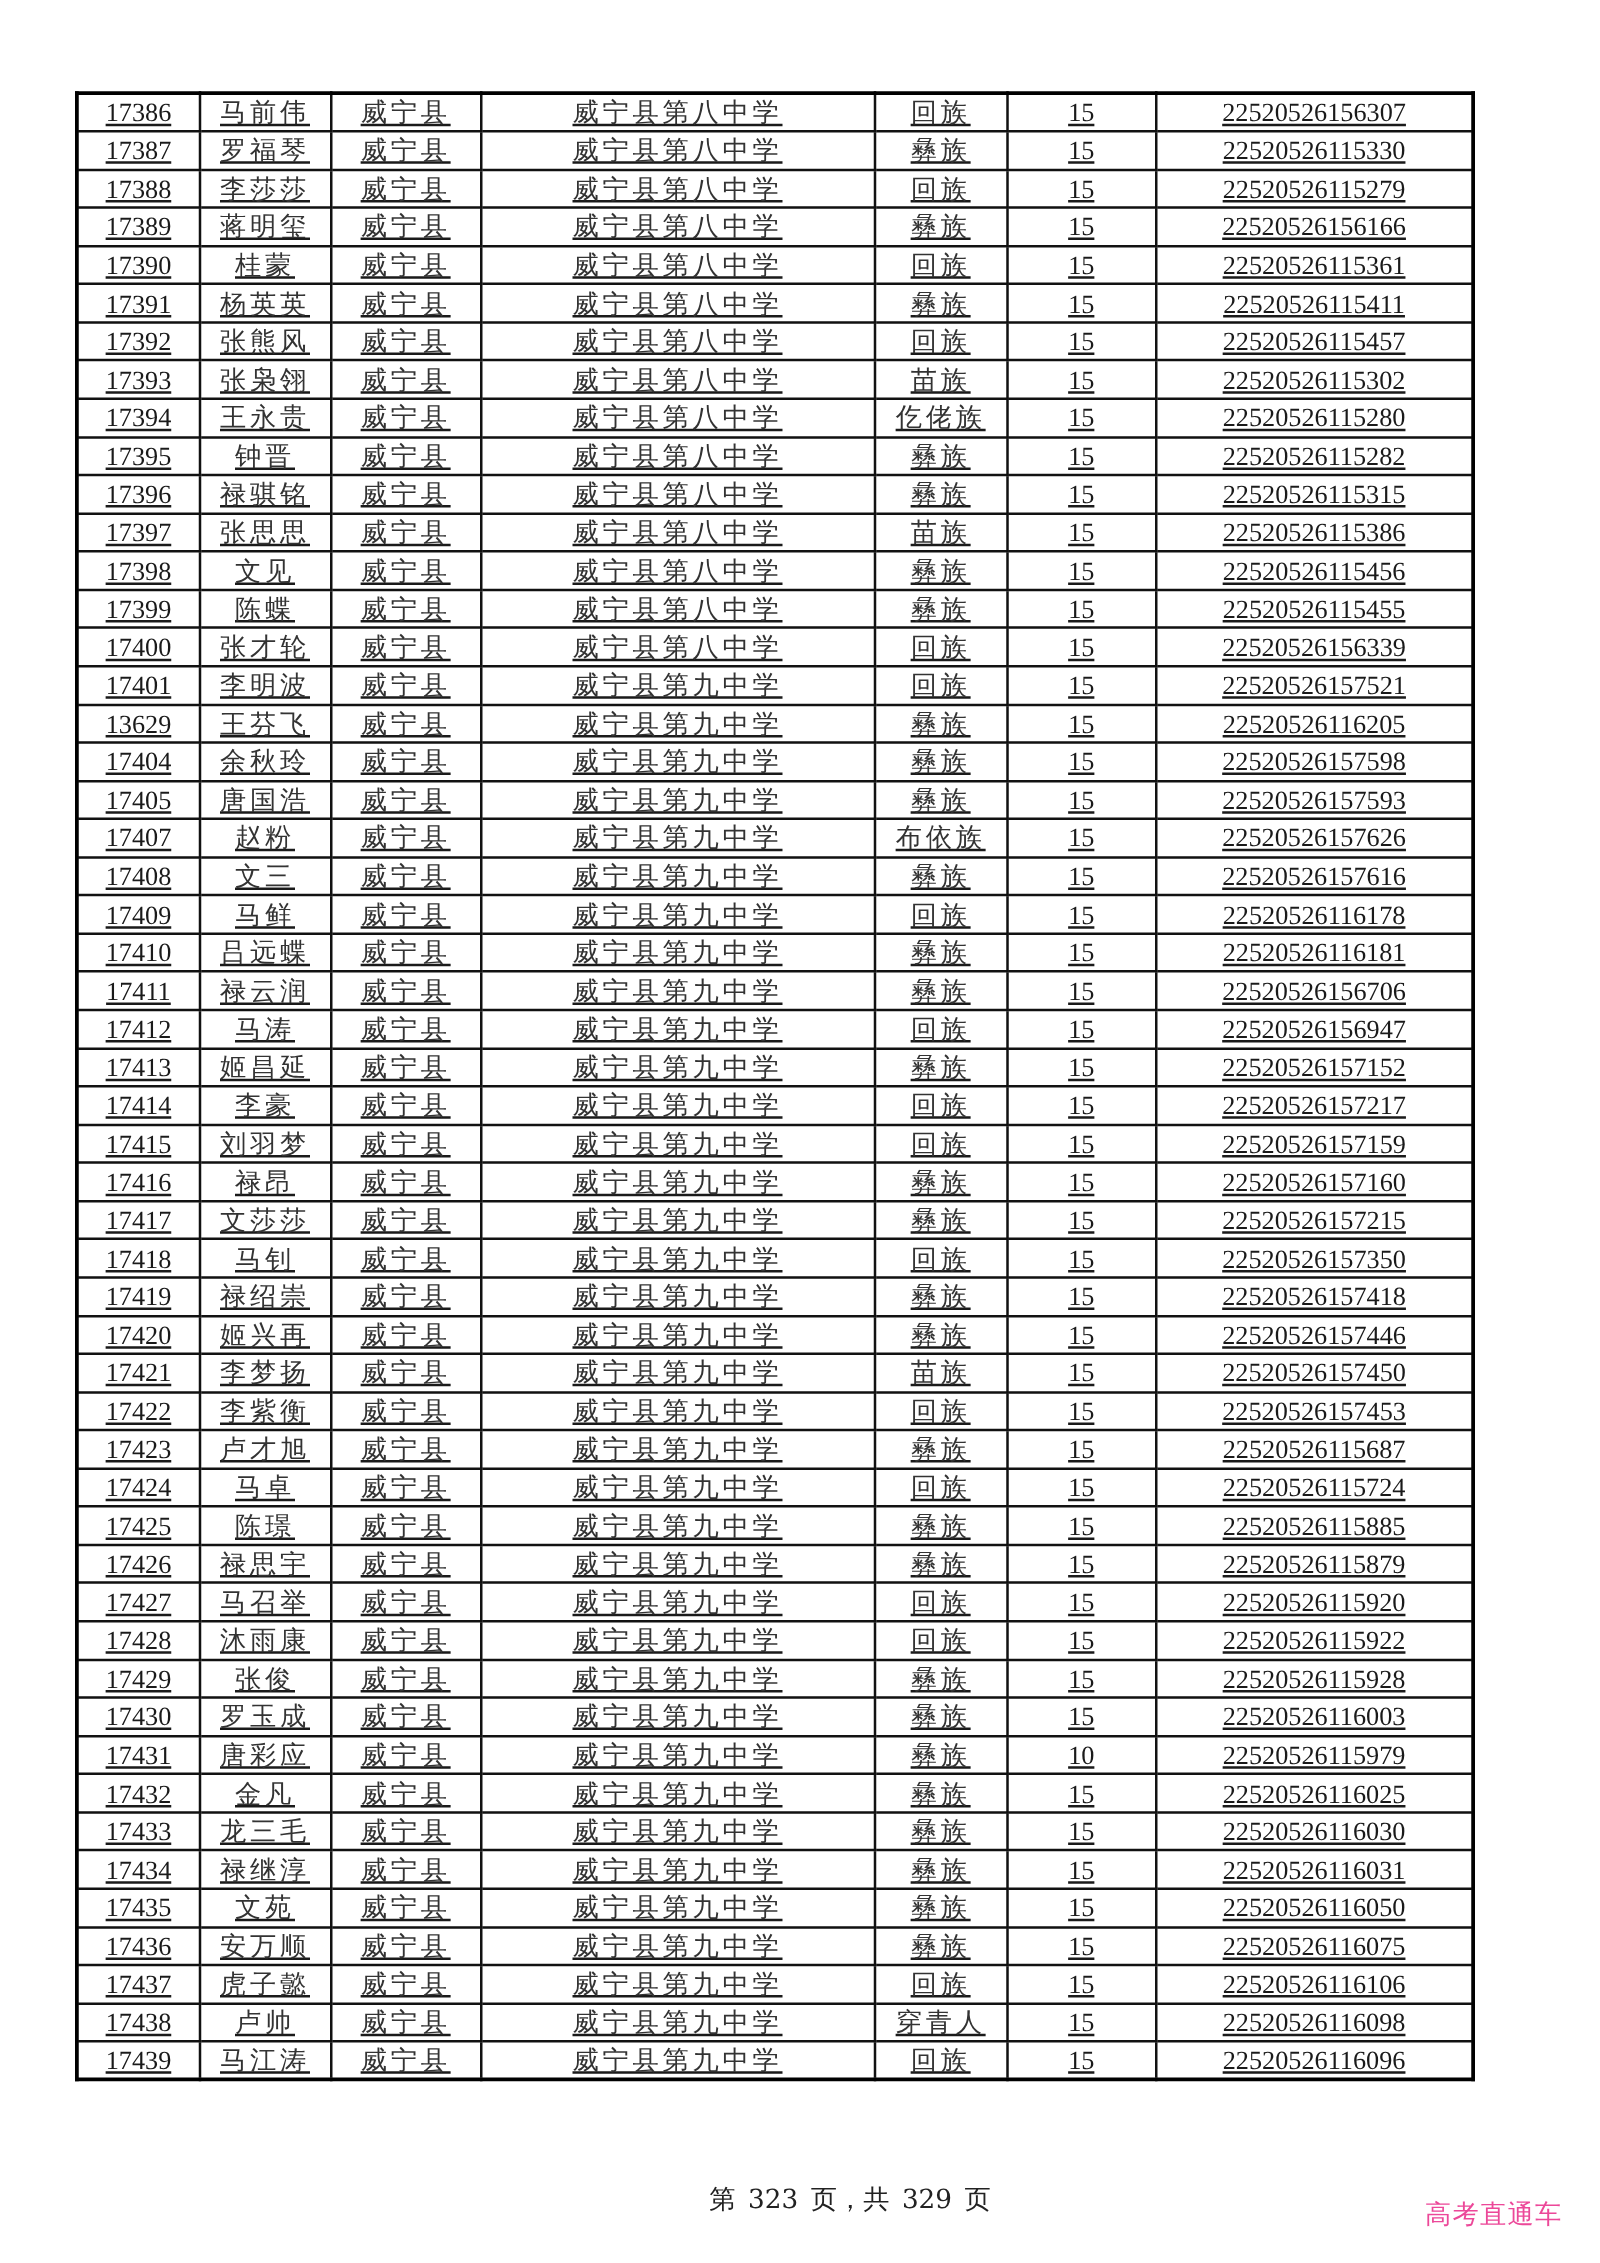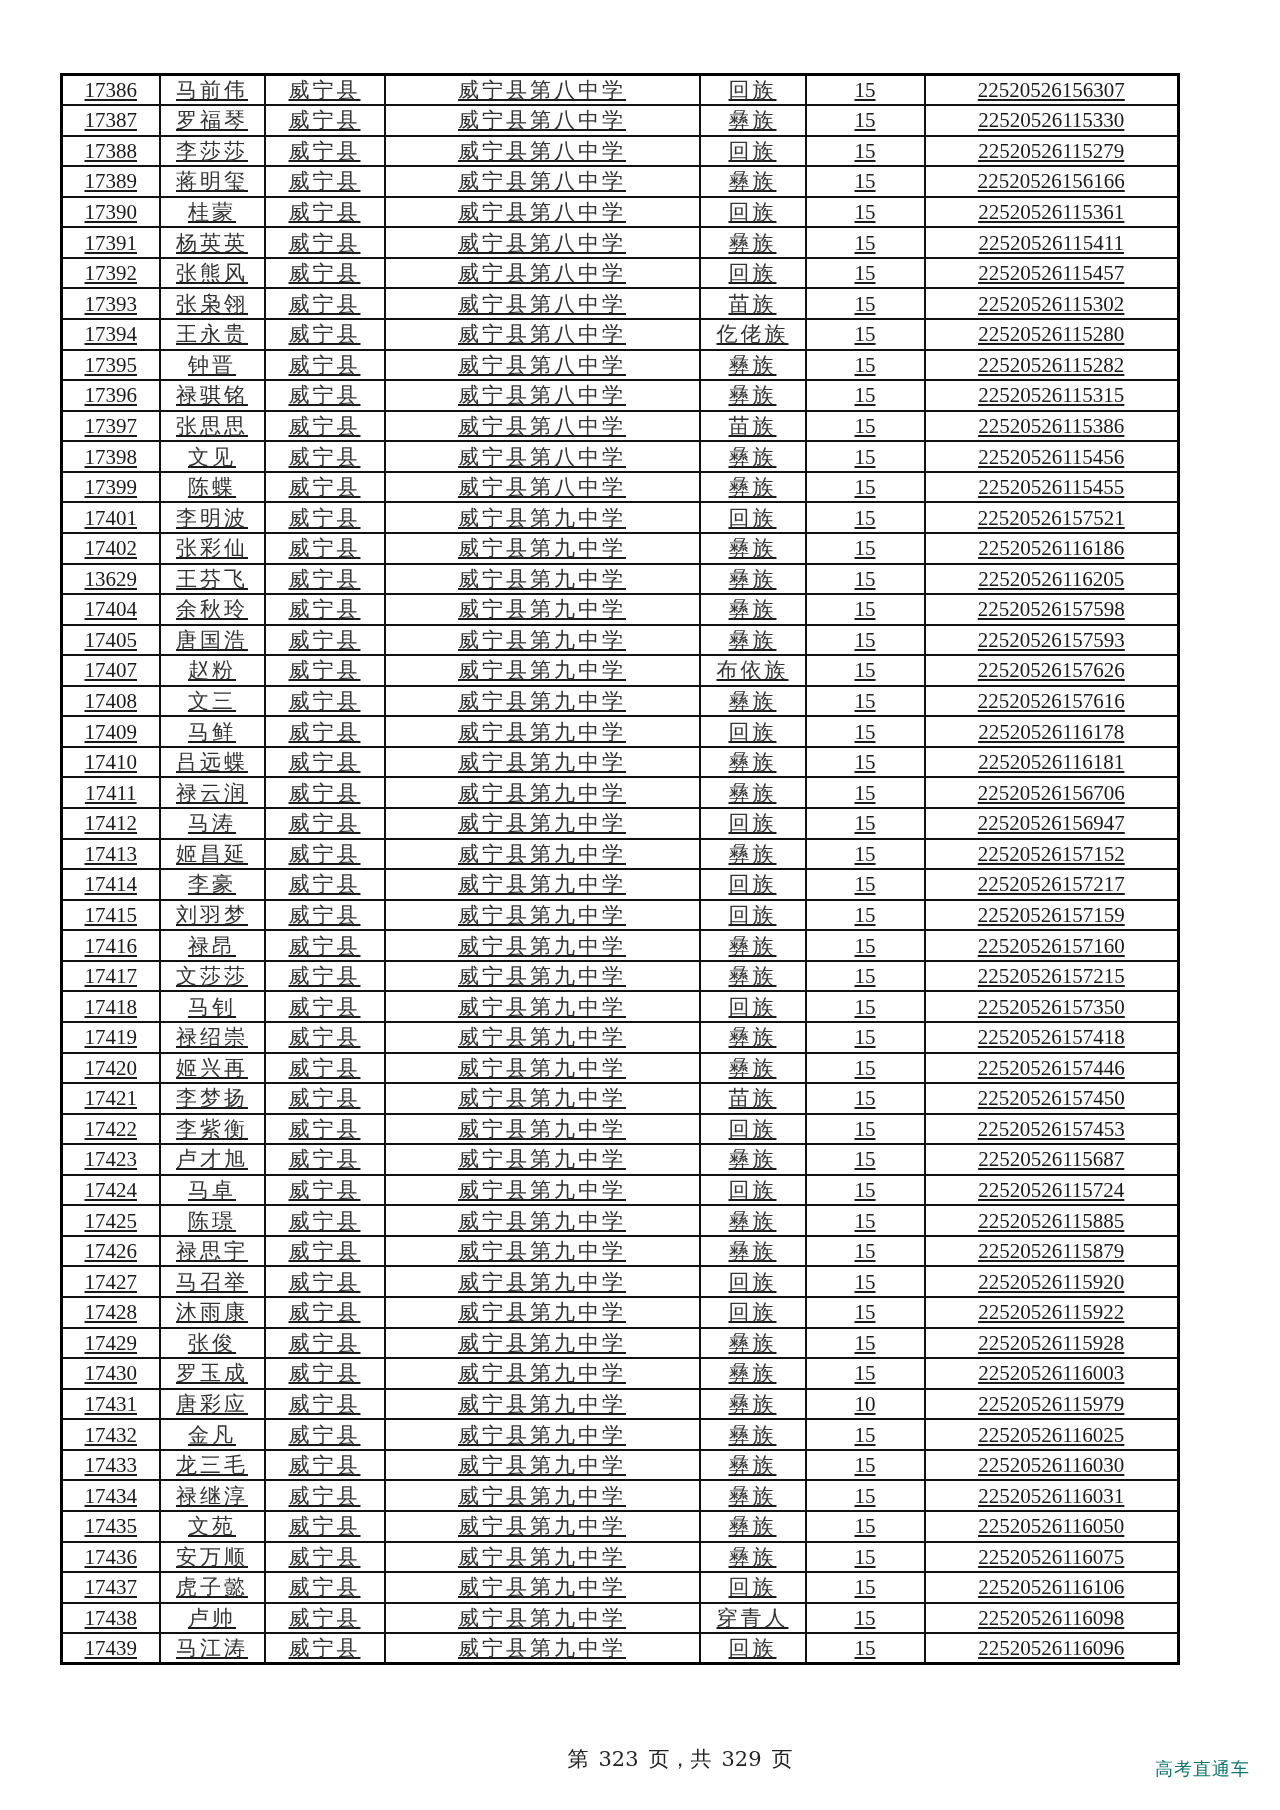--- a/index.html
+++ b/index.html
@@ -11,21 +11,21 @@
          text-align:center; vertical-align:middle; font-size:21px; line-height:26px;
          white-space:nowrap; overflow:hidden; }
   table.roster tr { height:30.57px; }
   td.c-seq, td.c-score, td.c-id { font-family:"Liberation Serif","DejaVu Serif",serif; font-size:22px; }
   td.c-name, td.c-county, td.c-school, td.c-eth { letter-spacing:3px; font-size:20px; color:#333; }
   table.roster { border:3px solid #000;text-decoration:underline; }
   .footer-page { position:absolute; left:0; width:1280px; top:1745px; text-align:center;
          font-size:21px; color:#222; word-spacing:4px;padding-left:40px; }
   .footer-page span { margin:0 5px; }
   .watermark { position:absolute; right:30px; top:1757px; font-family:"DejaVu Sans","Liberation Sans",sans-serif;
-         font-size:18px; color:#0f766e; letter-spacing:1px; }
+         font-size:21px; color:#ec4899; letter-spacing:1px; }
 </style>
 </head>
 <body>
 
 <table class="roster">
   <colgroup>
     <col style="width:98px">
       <col style="width:105px">
       <col style="width:120px">
     <col style="width:315px">
@@ -154,36 +154,36 @@
       <tr>
         <td class="c-seq">17399</td>
         <td class="c-name">陈蝶</td>
         <td class="c-county">威宁县</td>
         <td class="c-school">威宁县第八中学</td>
         <td class="c-eth">彝族</td>
         <td class="c-score">15</td>
         <td class="c-id">22520526115455</td>
       </tr>
       <tr>
+        <td class="c-seq">17400</td>
+        <td class="c-name">张才轮</td>
+        <td class="c-county">威宁县</td>
+        <td class="c-school">威宁县第八中学</td>
+        <td class="c-eth">回族</td>
+        <td class="c-score">15</td>
+        <td class="c-id">22520526156339</td>
+      </tr>
+      <tr>
         <td class="c-seq">17401</td>
         <td class="c-name">李明波</td>
         <td class="c-county">威宁县</td>
         <td class="c-school">威宁县第九中学</td>
         <td class="c-eth">回族</td>
         <td class="c-score">15</td>
         <td class="c-id">22520526157521</td>
-      </tr>
-      <tr>
-        <td class="c-seq">17402</td>
-        <td class="c-name">张彩仙</td>
-        <td class="c-county">威宁县</td>
-        <td class="c-school">威宁县第九中学</td>
-        <td class="c-eth">彝族</td>
-        <td class="c-score">15</td>
-        <td class="c-id">22520526116186</td>
       </tr>
       <tr>
         <td class="c-seq">13629</td>
         <td class="c-name">王芬飞</td>
         <td class="c-county">威宁县</td>
         <td class="c-school">威宁县第九中学</td>
         <td class="c-eth">彝族</td>
         <td class="c-score">15</td>
         <td class="c-id">22520526116205</td>
       </tr>

